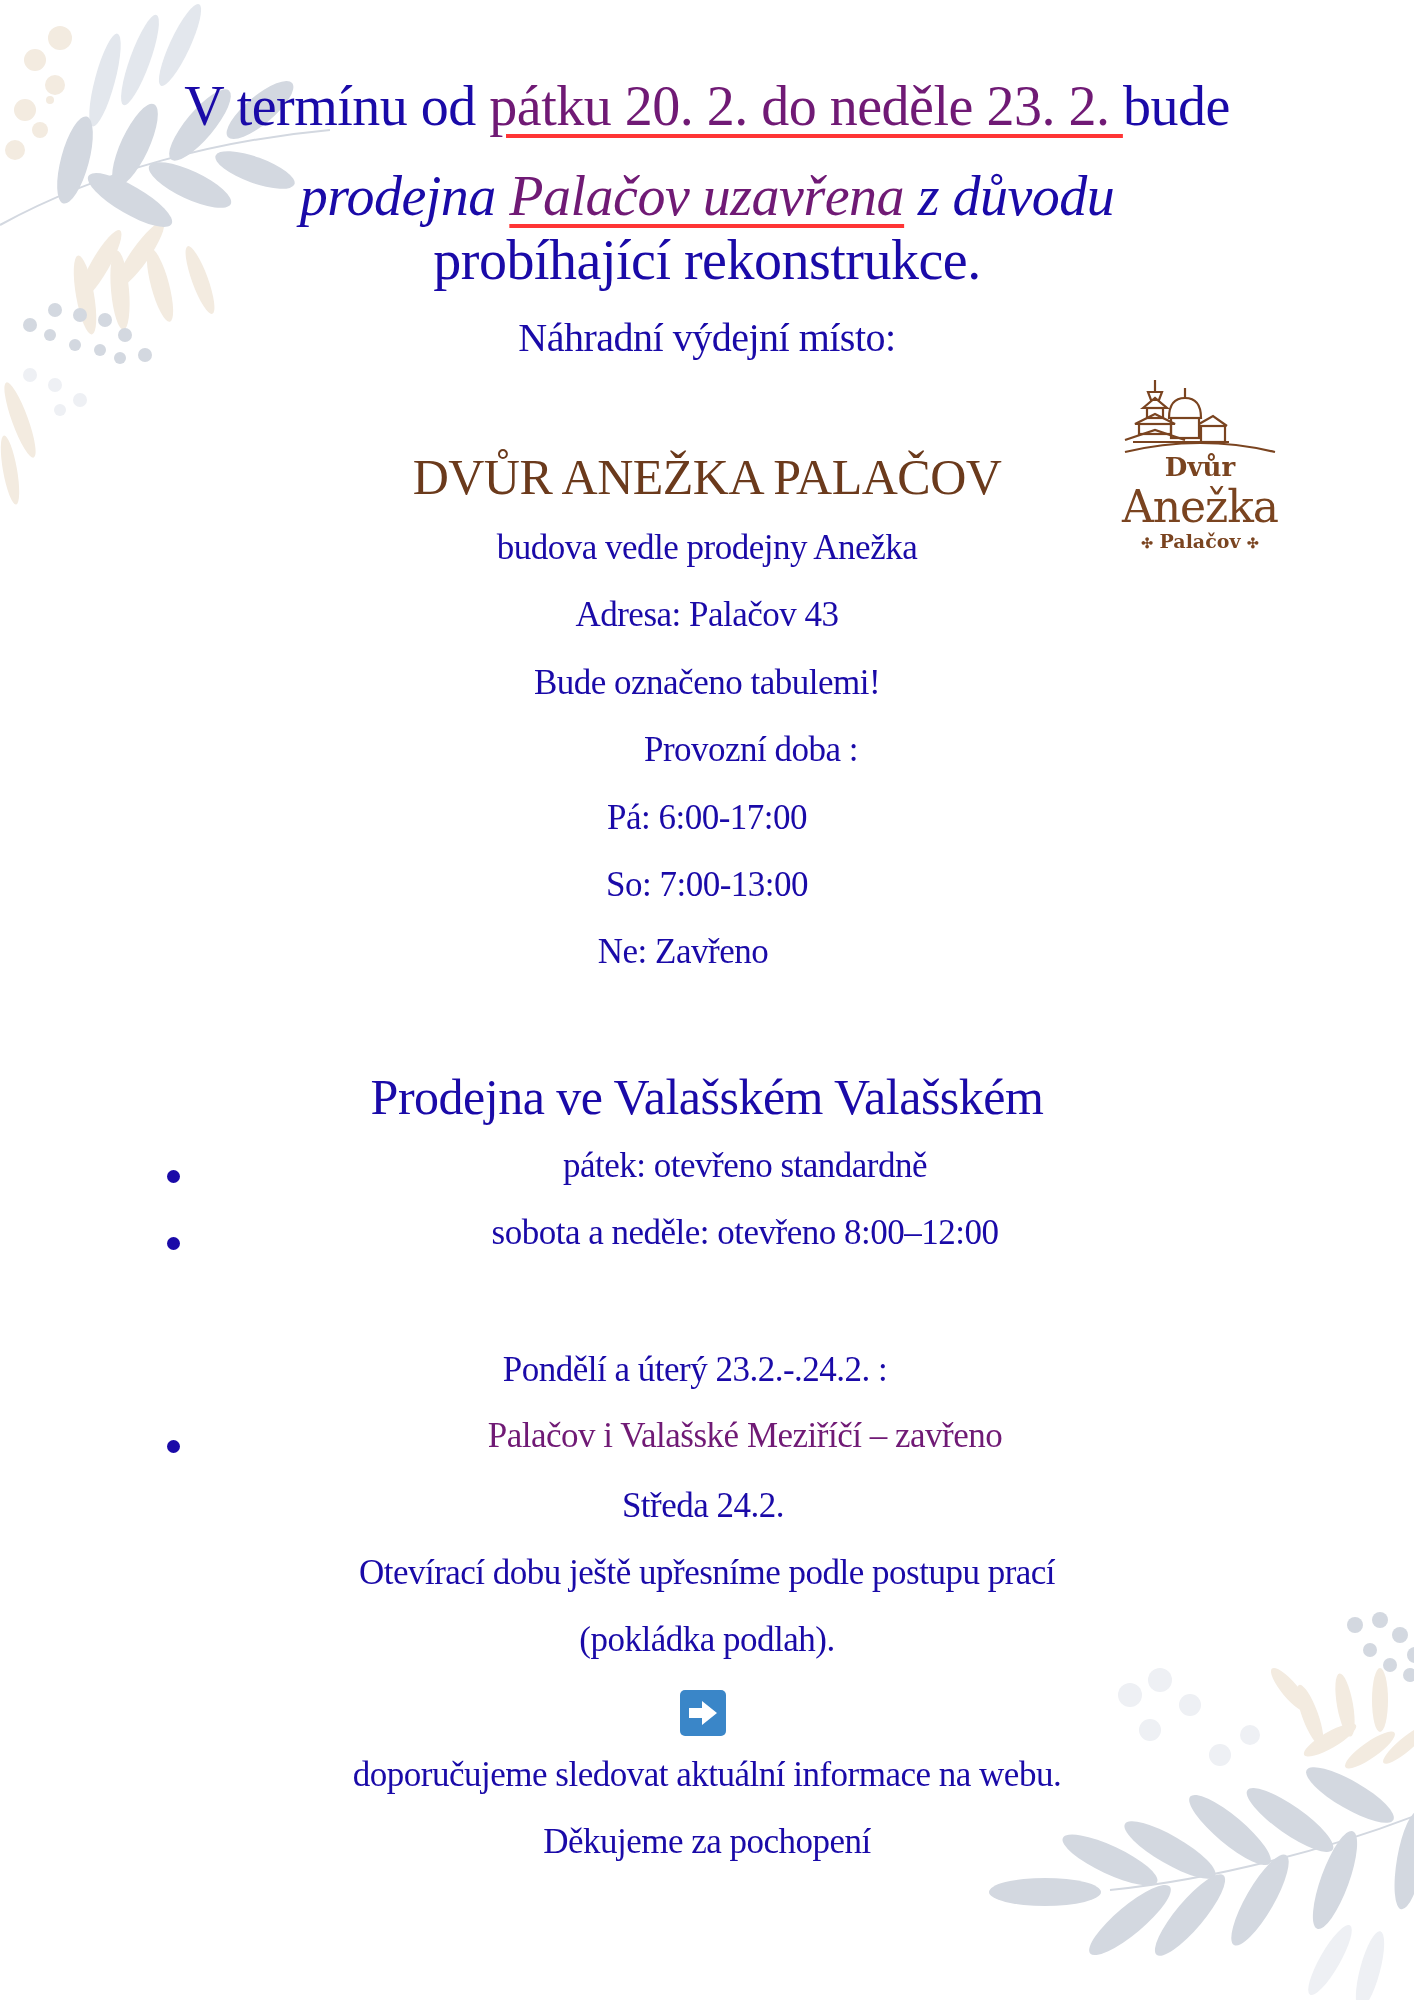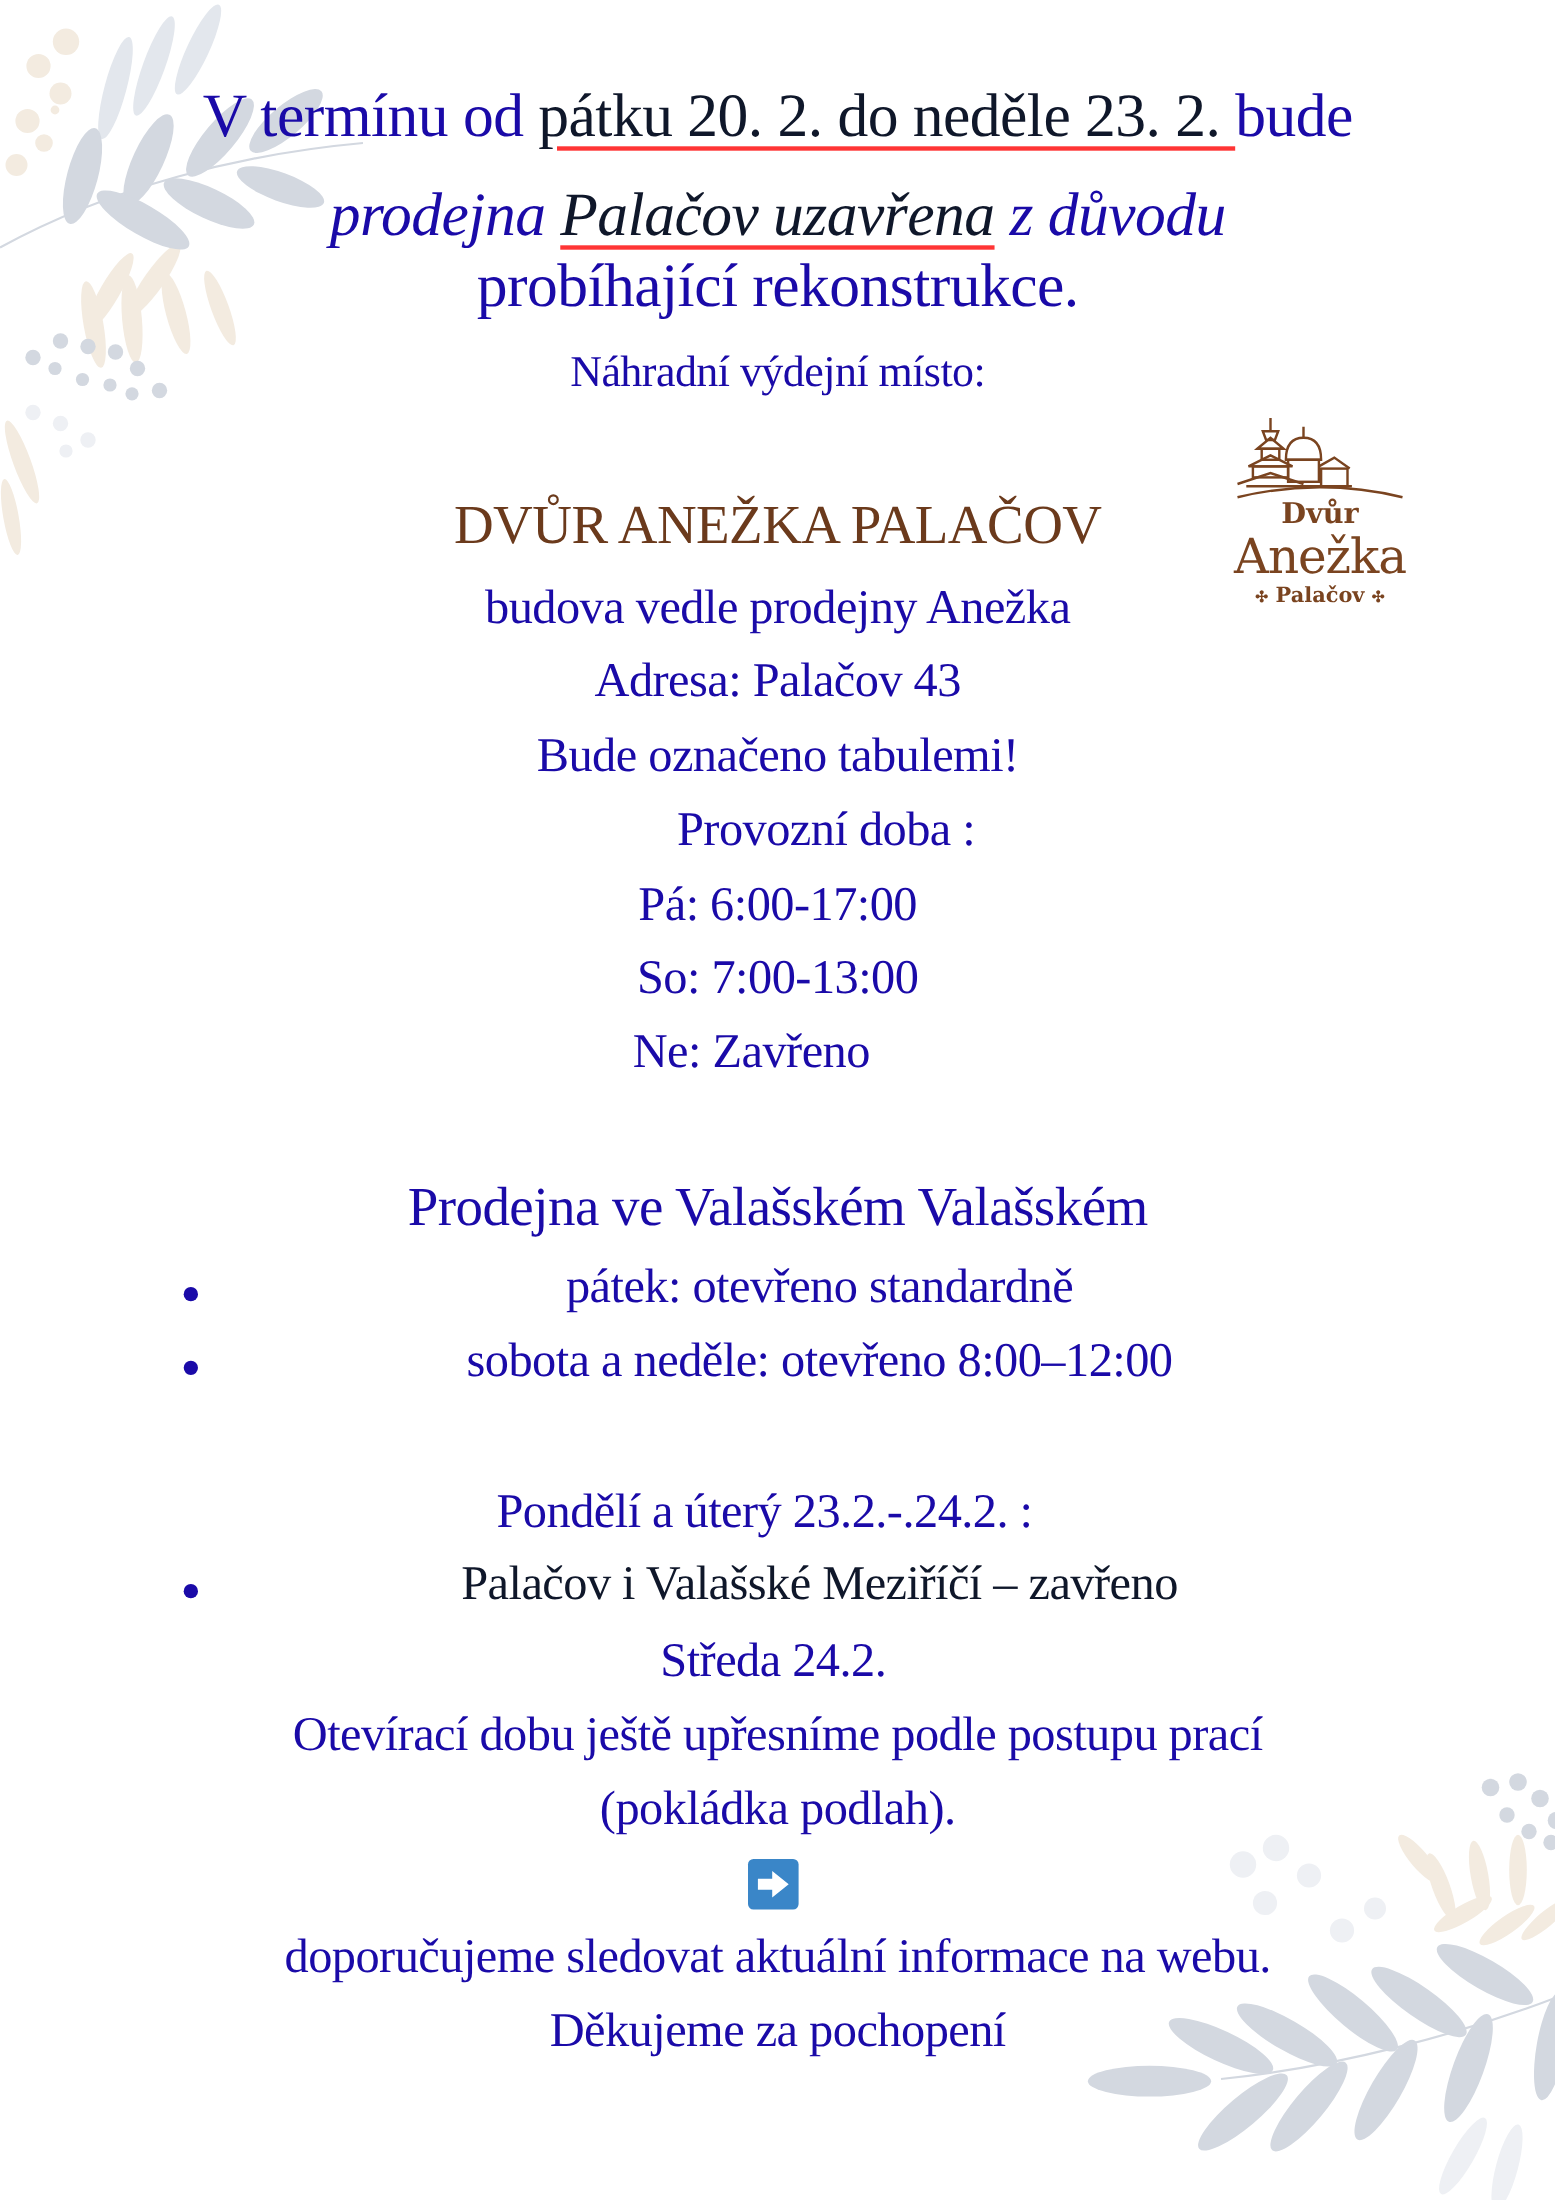--- a/index.html
+++ b/index.html
@@ -8,26 +8,26 @@
       background: #ffffff;
       font-family: "Liberation Serif", "DejaVu Serif", serif;
       color: #1a0aa8;
     }
     .deco { position: absolute; pointer-events: none; }
     .line {
       position: absolute; left: 0; width: 1414px; text-align: center;
       white-space: nowrap; line-height: 1; letter-spacing: -0.5px;
     }
     .blue { color: #1a0aa8; }
-    .red { color: #0f172a; }
+    .red { color: #701a75; }
     .brown { color: #6b3a1c; }
     .ul { text-decoration: underline; text-decoration-thickness: 4px; text-underline-offset: 9px; text-decoration-color: #ff3535; }
     .sz-xl { font-size: 56px; }
     .sz-l { font-size: 50px; }
-    .sz-m { font-size: 44px; }
+    .sz-m { font-size: 35px; }
     .sz-s { font-size: 40px; }
     .bullet {
       position: absolute; width: 13px; height: 13px; border-radius: 50%;
       background: #1a0aa8; left: 167px;
     }
     .arrow-emoji {
       display: inline-block; width: 46px; height: 46px; background: #3a86c8;
       border-radius: 5px; vertical-align: -6px; margin-right: 8px; position: relative;
     }
     .arrow-emoji svg { position: absolute; left: 7px; top: 9px; }

